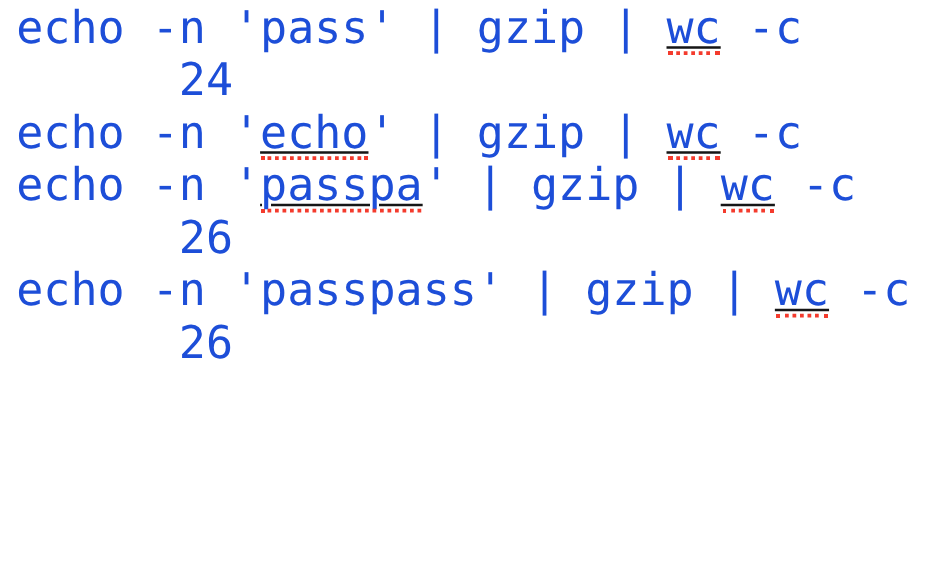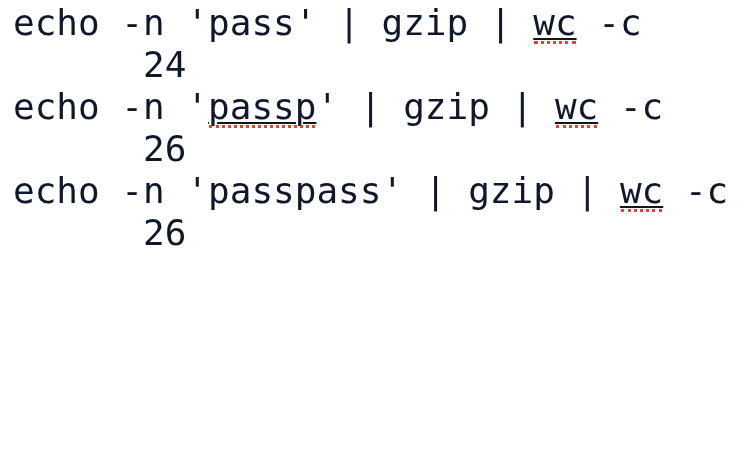--- a/index.html
+++ b/index.html
@@ -10,21 +10,21 @@
   body {
     width: 750px;
     height: 458px;
     overflow: hidden;
   }
   .terminal {
     padding: 2px 0 0 13px;
     font-family: "DejaVu Sans Mono", "Liberation Mono", monospace;
     font-size: 36px;
     line-height: 42px;
-    color: #0f172a;
+    color: #1d4ed8;
   }
   .line {
     white-space: pre;
     height: 42px;
   }
   .misspelled {
     display: inline-block;
     position: relative;
     text-decoration: underline;
     text-decoration-thickness: 2px;
@@ -39,17 +39,18 @@
     bottom: 0px;
     border-bottom: 3px dotted #f43b2d;
   }
 </style>
 </head>
 <body>
 
 <div class="terminal">
     <div class="line command"><span>echo -n '</span><span>pass</span><span>' | gzip | </span><span class="misspelled">wc</span><span> -c</span></div>
     <div class="line output"><span>      24</span></div>
-    <div class="line command"><span>echo -n '</span><span class="misspelled">passp</span><span>' | gzip | </span><span class="misspelled">wc</span><span> -c</span></div>
+    <div class="line command"><span>echo -n '</span><span class="misspelled">echo</span><span>' | gzip | </span><span class="misspelled">wc</span><span> -c</span></div>
+    <div class="line command"><span>echo -n '</span><span class="misspelled">passpa</span><span>' | gzip | </span><span class="misspelled">wc</span><span> -c</span></div>
     <div class="line output"><span>      26</span></div>
     <div class="line command"><span>echo -n '</span><span>passpass</span><span>' | gzip | </span><span class="misspelled">wc</span><span> -c</span></div>
     <div class="line output"><span>      26</span></div>
   </div>
 
 </body></html>

